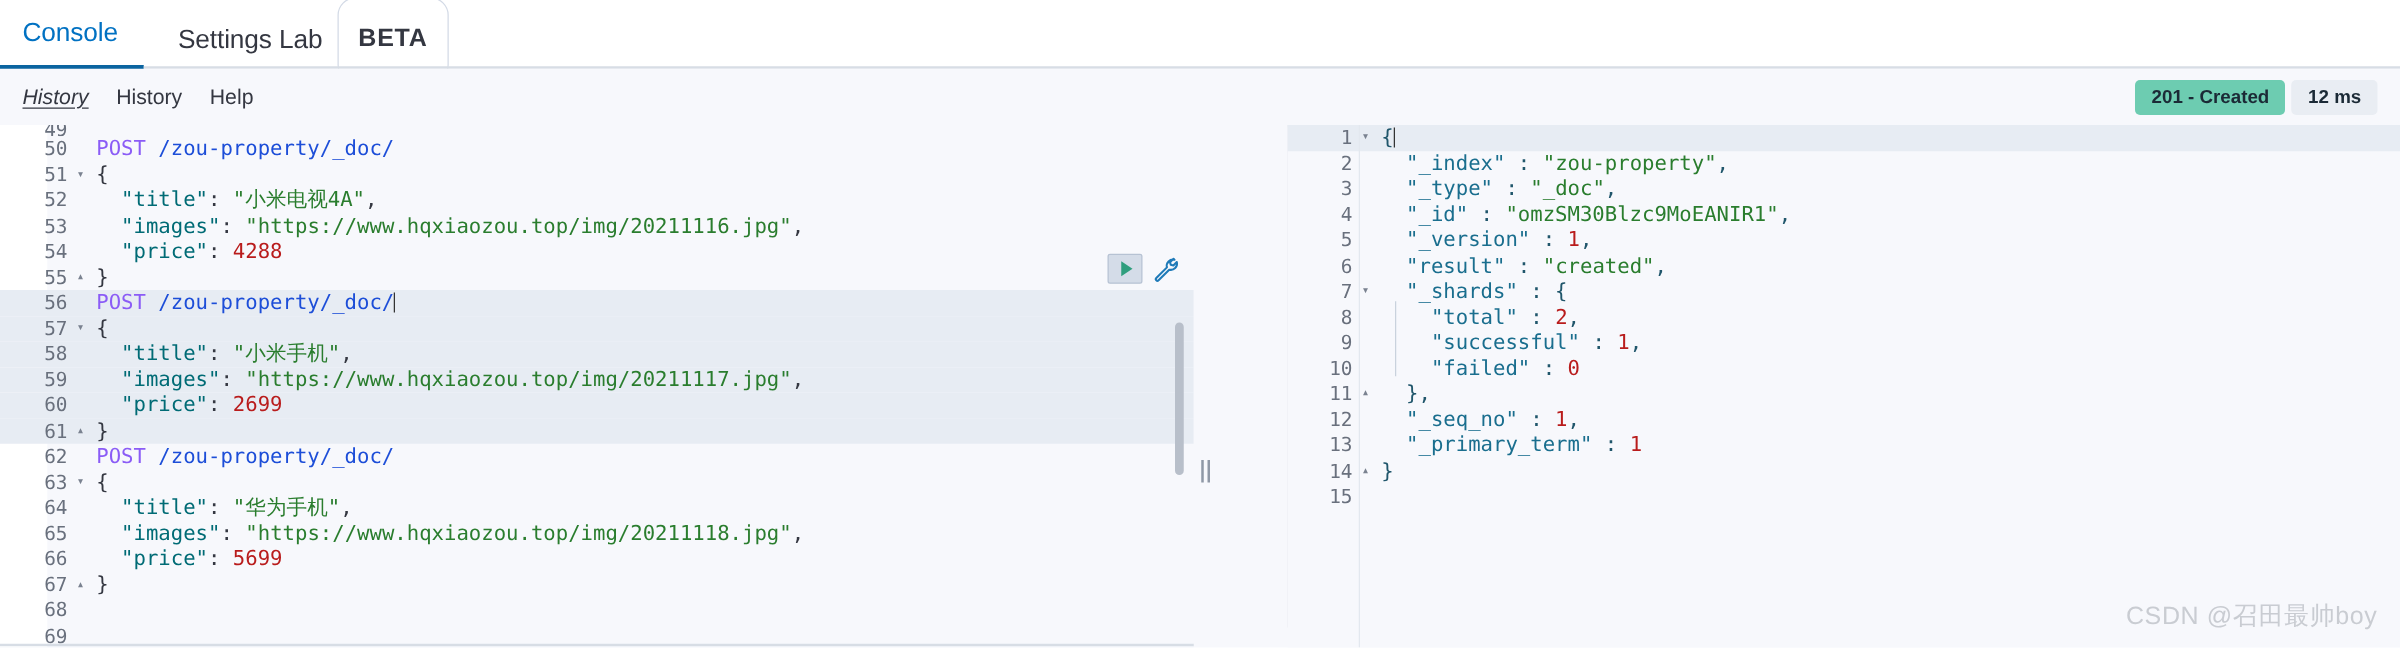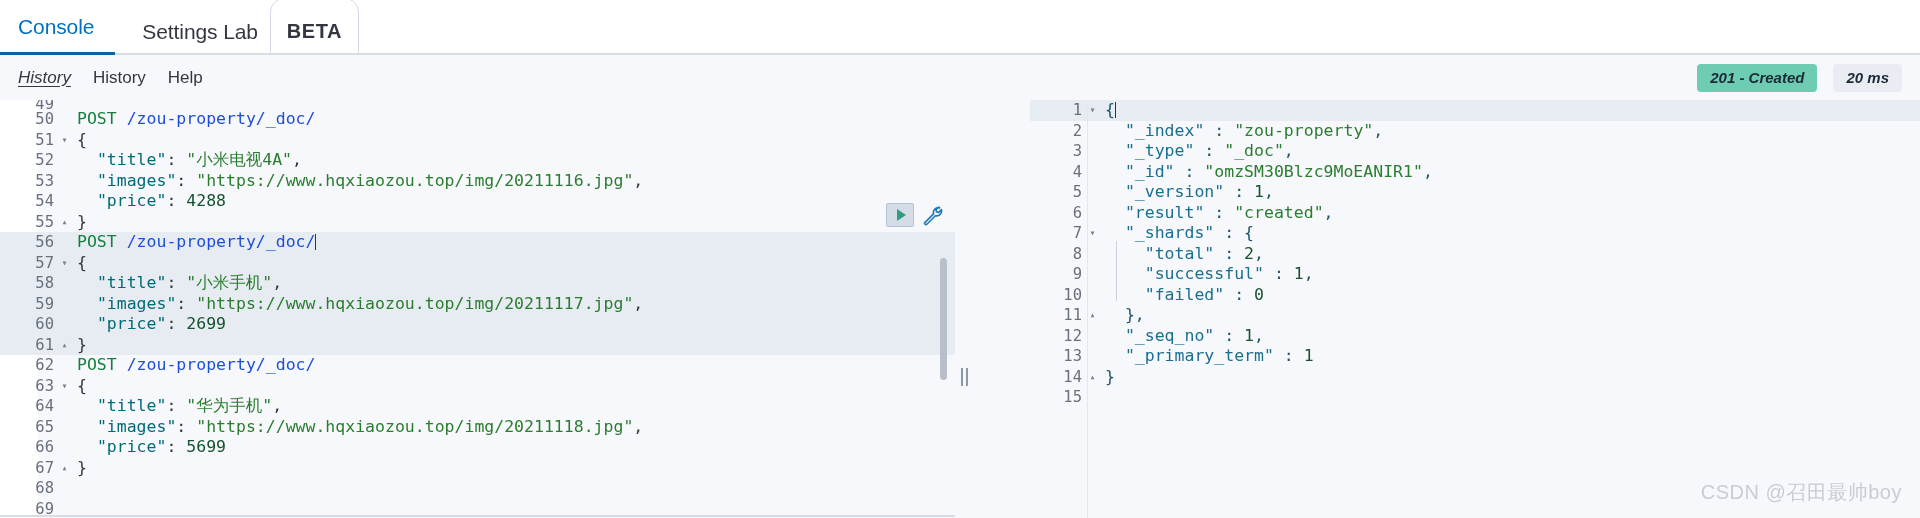--- a/index.html
+++ b/index.html
@@ -97,22 +97,21 @@
   .sub-link.first { margin-left: 18px; }
   .sub-link.underlined { text-decoration: underline; text-underline-offset: 3px; font-style: italic; }
 
   .status-wrap {
     position: absolute;
     right: 18px;
     top: 50%;
     transform: translateY(-50%);
     display: flex;
     align-items: center;
-    gap: 16px;
-    font-style: italic;
+    gap: 5px;
   }
   .status-badge {
     background: #6dccb1;
     color: #1b2a36;
     font-size: 15px;
     font-weight: bold;
     border-radius: 4px;
     padding: 5px 13px 6px;
     white-space: nowrap;
   }
@@ -200,25 +199,25 @@
     color: #7a8290;
     font-size: 10px;
     text-align: center;
     user-select: none;
   }
 
   .txt { padding-left: 6px; }
   .pane-right .txt { padding-left: 6px; }
 
   
-  .kw     { color: #15803d; }      
+  .kw     { color: #8b5cf6; }      
   .url    { color: #1d4ed8; }      
   .key    { color: #006b75; }      
   .str    { color: #2a7d2e; }      
-  .num-v  { color: #14532d; }      
+  .num-v  { color: #b91c1c; }      
   .punct  { color: #343741; }
   .rkey   { color: #1a6e8e; }
   .rstr   { color: #2a7d2e; }
   .rpunct { color: #20566b; }
 
   .cursor {
     display: inline-block;
     width: 1px;
     height: 16px;
     background: #333;
@@ -349,21 +348,21 @@
     </div>
     <div class="sub-link">
       <span>History</span>
     </div>
     <div class="sub-link">
       <span>Help</span>
     </div>
 
     <div class="status-wrap">
       <div class="status-badge">201 - Created</div>
-      <div class="time-badge">20 ms</div>
+      <div class="time-badge">12 ms</div>
     </div>
   </div>
 
   <div class="panes">
 
     <div class="pane pane-left">
       <div class="gutter-bg"></div>
       <div class="editor-body-bg"></div>
       <div class="code" id="request-code"><div class="ln partial"><span class="num">49</span><span class="fold"></span><span class="txt"><span class="punct"></span></span></div><div class="ln"><span class="num">50</span><span class="fold"></span><span class="txt"><span class="kw">POST</span><span class="punct"> </span><span class="url">/zou-property/_doc/</span></span></div><div class="ln"><span class="num">51</span><span class="fold">▾</span><span class="txt"><span class="punct">{</span></span></div><div class="ln"><span class="num">52</span><span class="fold"></span><span class="txt"><span class="punct">  </span><span class="key">"title"</span><span class="punct">: </span><span class="str">"小米电视4A"</span><span class="punct">,</span></span></div><div class="ln"><span class="num">53</span><span class="fold"></span><span class="txt"><span class="punct">  </span><span class="key">"images"</span><span class="punct">: </span><span class="str">"https://www.hqxiaozou.top/img/20211116.jpg"</span><span class="punct">,</span></span></div><div class="ln"><span class="num">54</span><span class="fold"></span><span class="txt"><span class="punct">  </span><span class="key">"price"</span><span class="punct">: </span><span class="num-v">4288</span></span></div><div class="ln"><span class="num">55</span><span class="fold">▴</span><span class="txt"><span class="punct">}</span></span></div><div class="ln hl"><span class="num">56</span><span class="fold"></span><span class="txt"><span class="kw">POST</span><span class="punct"> </span><span class="url">/zou-property/_doc/</span><span class="cursor"></span></span></div><div class="ln hl"><span class="num">57</span><span class="fold">▾</span><span class="txt"><span class="punct">{</span></span></div><div class="ln hl"><span class="num">58</span><span class="fold"></span><span class="txt"><span class="punct">  </span><span class="key">"title"</span><span class="punct">: </span><span class="str">"小米手机"</span><span class="punct">,</span></span></div><div class="ln hl"><span class="num">59</span><span class="fold"></span><span class="txt"><span class="punct">  </span><span class="key">"images"</span><span class="punct">: </span><span class="str">"https://www.hqxiaozou.top/img/20211117.jpg"</span><span class="punct">,</span></span></div><div class="ln hl"><span class="num">60</span><span class="fold"></span><span class="txt"><span class="punct">  </span><span class="key">"price"</span><span class="punct">: </span><span class="num-v">2699</span></span></div><div class="ln hl"><span class="num">61</span><span class="fold">▴</span><span class="txt"><span class="punct">}</span></span></div><div class="ln"><span class="num">62</span><span class="fold"></span><span class="txt"><span class="kw">POST</span><span class="punct"> </span><span class="url">/zou-property/_doc/</span></span></div><div class="ln"><span class="num">63</span><span class="fold">▾</span><span class="txt"><span class="punct">{</span></span></div><div class="ln"><span class="num">64</span><span class="fold"></span><span class="txt"><span class="punct">  </span><span class="key">"title"</span><span class="punct">: </span><span class="str">"华为手机"</span><span class="punct">,</span></span></div><div class="ln"><span class="num">65</span><span class="fold"></span><span class="txt"><span class="punct">  </span><span class="key">"images"</span><span class="punct">: </span><span class="str">"https://www.hqxiaozou.top/img/20211118.jpg"</span><span class="punct">,</span></span></div><div class="ln"><span class="num">66</span><span class="fold"></span><span class="txt"><span class="punct">  </span><span class="key">"price"</span><span class="punct">: </span><span class="num-v">5699</span></span></div><div class="ln"><span class="num">67</span><span class="fold">▴</span><span class="txt"><span class="punct">}</span></span></div><div class="ln"><span class="num">68</span><span class="fold"></span><span class="txt"><span class="punct"></span></span></div><div class="ln"><span class="num">69</span><span class="fold"></span><span class="txt"><span class="punct"></span></span></div></div>
     </div>

